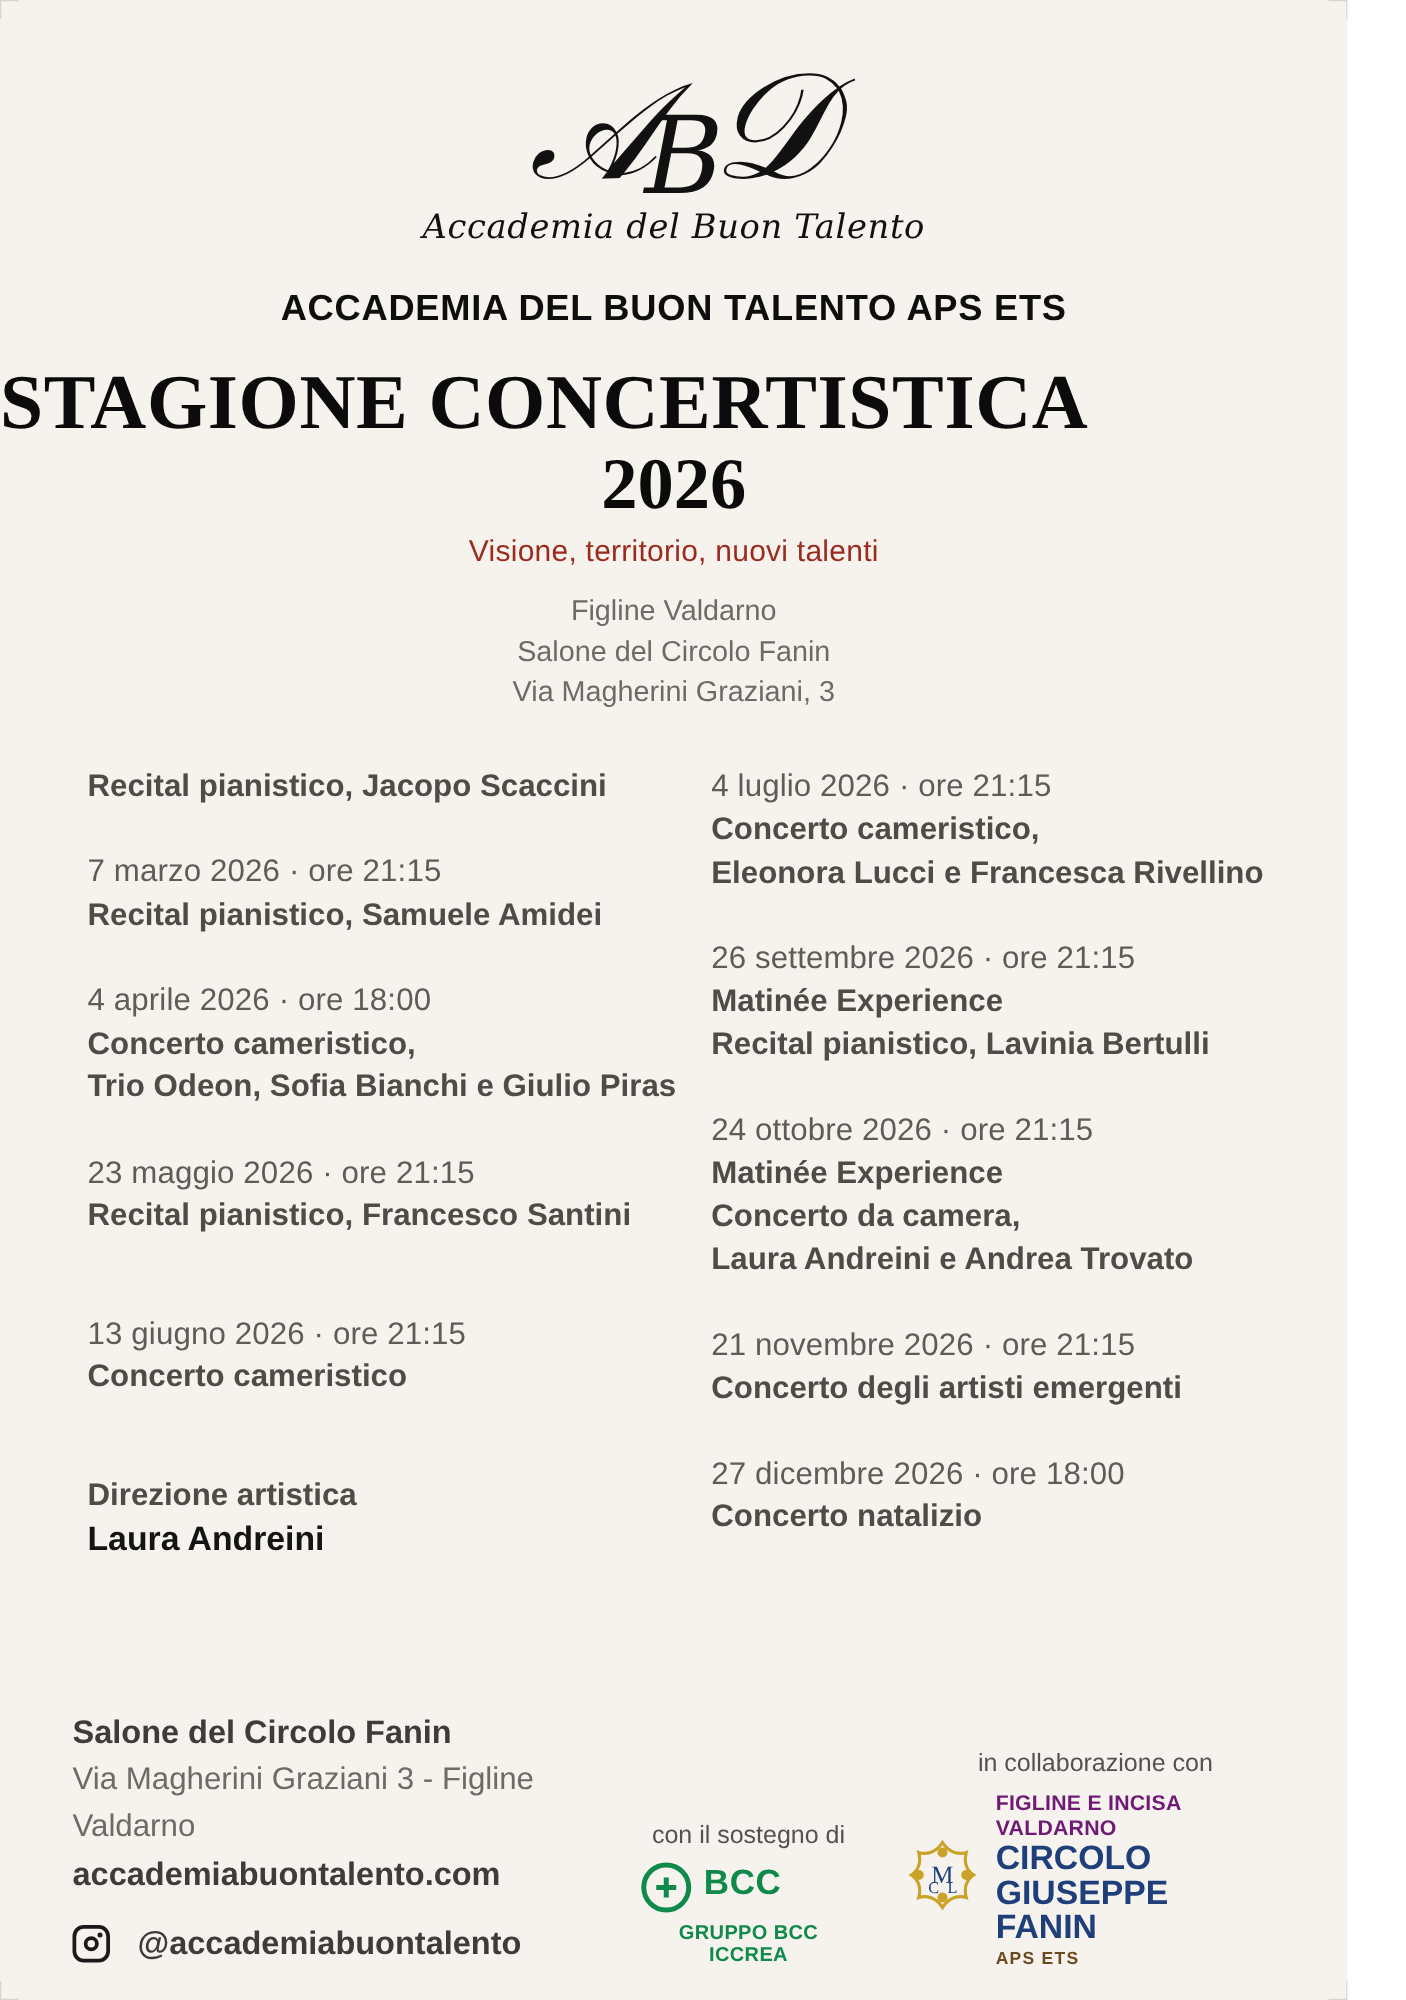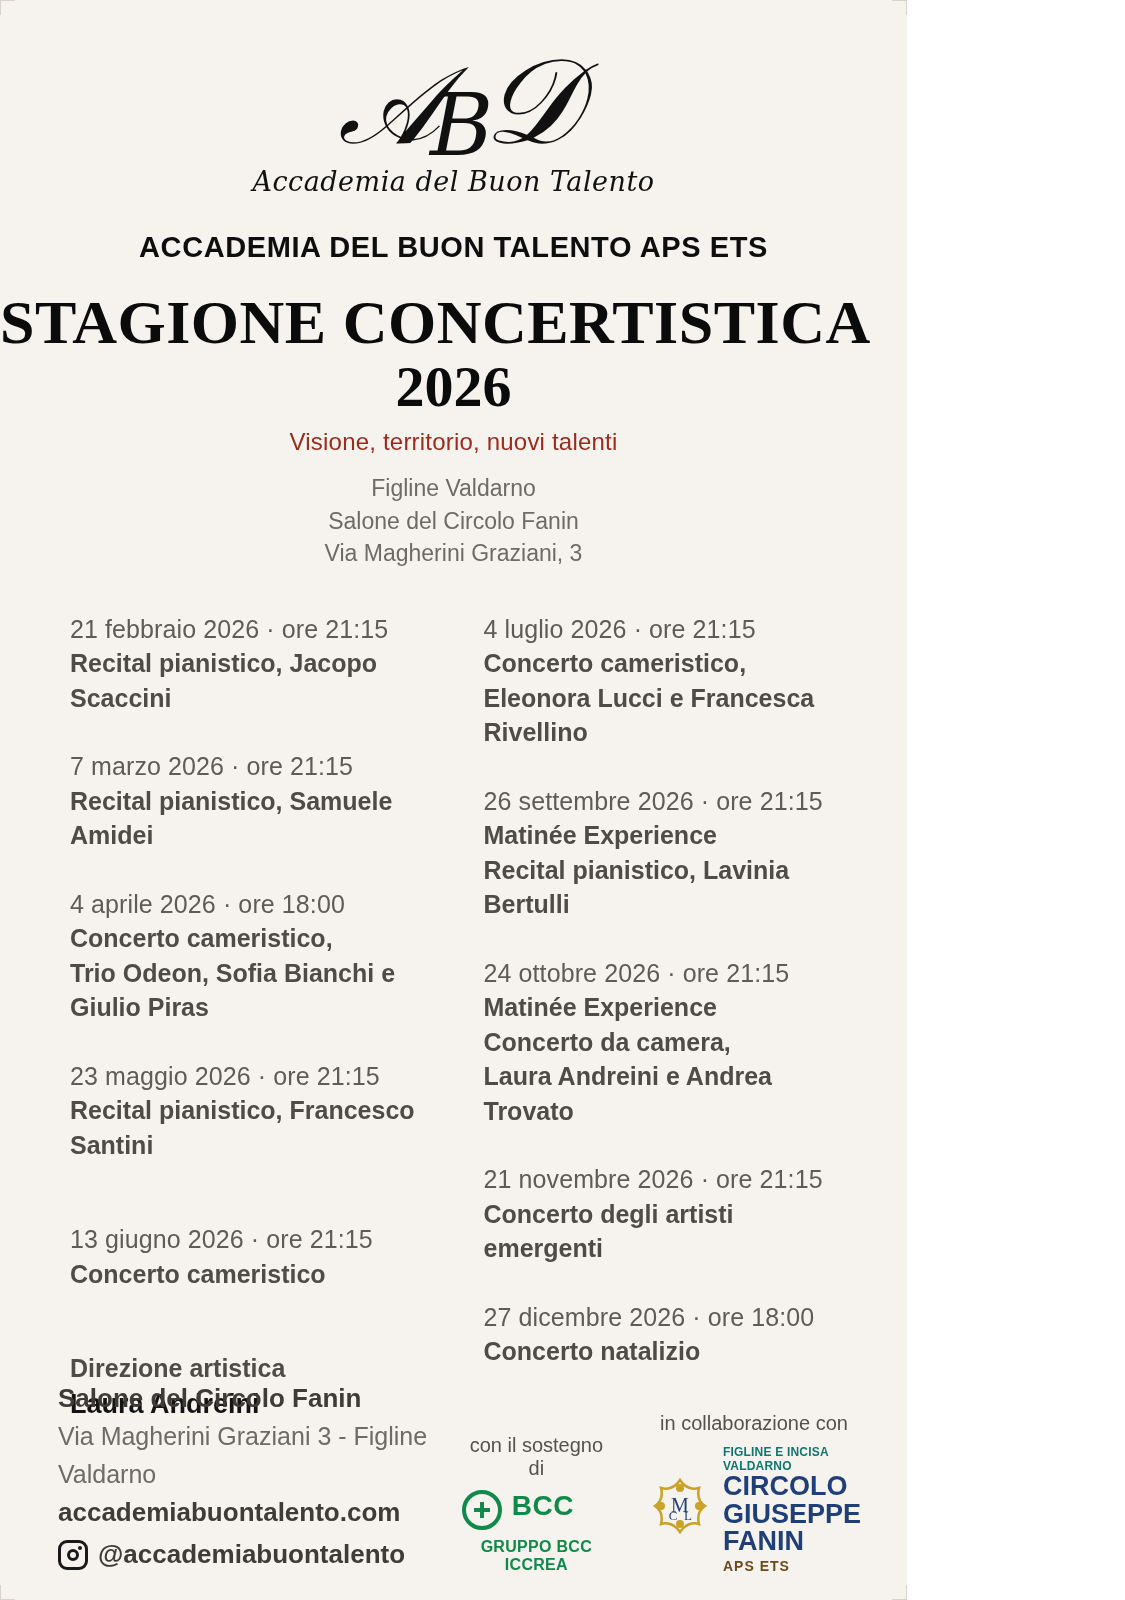--- a/index.html
+++ b/index.html
@@ -5,21 +5,21 @@
   html, body {
     margin: 0;
     padding: 0;
     background: #ffffff;
   }
   body {
     font-family: "Liberation Sans", sans-serif;
   }
   #poster {
     position: relative;
-    width: 907px;
+    width: 1078px;
     height: 1600px;
     background: #f6f3ee;
     overflow: hidden;
     box-sizing: border-box;
   }
   .corner-mark {
     position: absolute;
     width: 14px;
     height: 14px;
     pointer-events: none;
@@ -174,22 +174,22 @@
     color: #6e6a66;
   }
   .footer-left .f-site {
     font-size: 26px;
     font-weight: bold;
     color: #3f3b38;
   }
   .footer-social {
     display: flex;
     align-items: center;
-    gap: 10px;
-    margin-top: 3px;
+    gap: 22px;
+    margin-top: 16px;
   }
   .ig-icon {
     width: 30px;
     height: 30px;
     border: 3px solid #1a1a1a;
     border-radius: 9px;
     position: relative;
     box-sizing: border-box;
     flex: 0 0 auto;
   }
@@ -297,23 +297,23 @@
   }
   .circolo-crest {
     width: 66px;
     height: 72px;
     flex: 0 0 auto;
   }
   .circolo-text {
     text-align: left;
   }
   .circolo-top {
-    font-size: 12px;
-    font-weight: bold;
-    color: #0f766e;
+    font-size: 17px;
+    font-weight: bold;
+    color: #701a75;
     letter-spacing: 0.2px;
   }
   .circolo-main {
     font-size: 27px;
     font-weight: bold;
     color: #1f3f7a;
     line-height: 1.02;
   }
   .circolo-sub {
     font-size: 14px;
@@ -349,21 +349,20 @@
     <div>Figline Valdarno</div>
     <div>Salone del Circolo Fanin</div>
     <div>Via Magherini Graziani, 3</div>
   </div>
 
   <div class="program">
 
     <div class="col col-left">
 
       <div class="event">
-        <div class="date">21 febbraio 2026 · ore 21:15</div>
         <div class="line">Recital pianistico, Jacopo Scaccini</div>
       </div>
 
       <div class="event">
         <div class="date">7 marzo 2026 · ore 21:15</div>
         <div class="line">Recital pianistico, Samuele Amidei</div>
       </div>
 
       <div class="event">
         <div class="date">4 aprile 2026 · ore 18:00</div>

